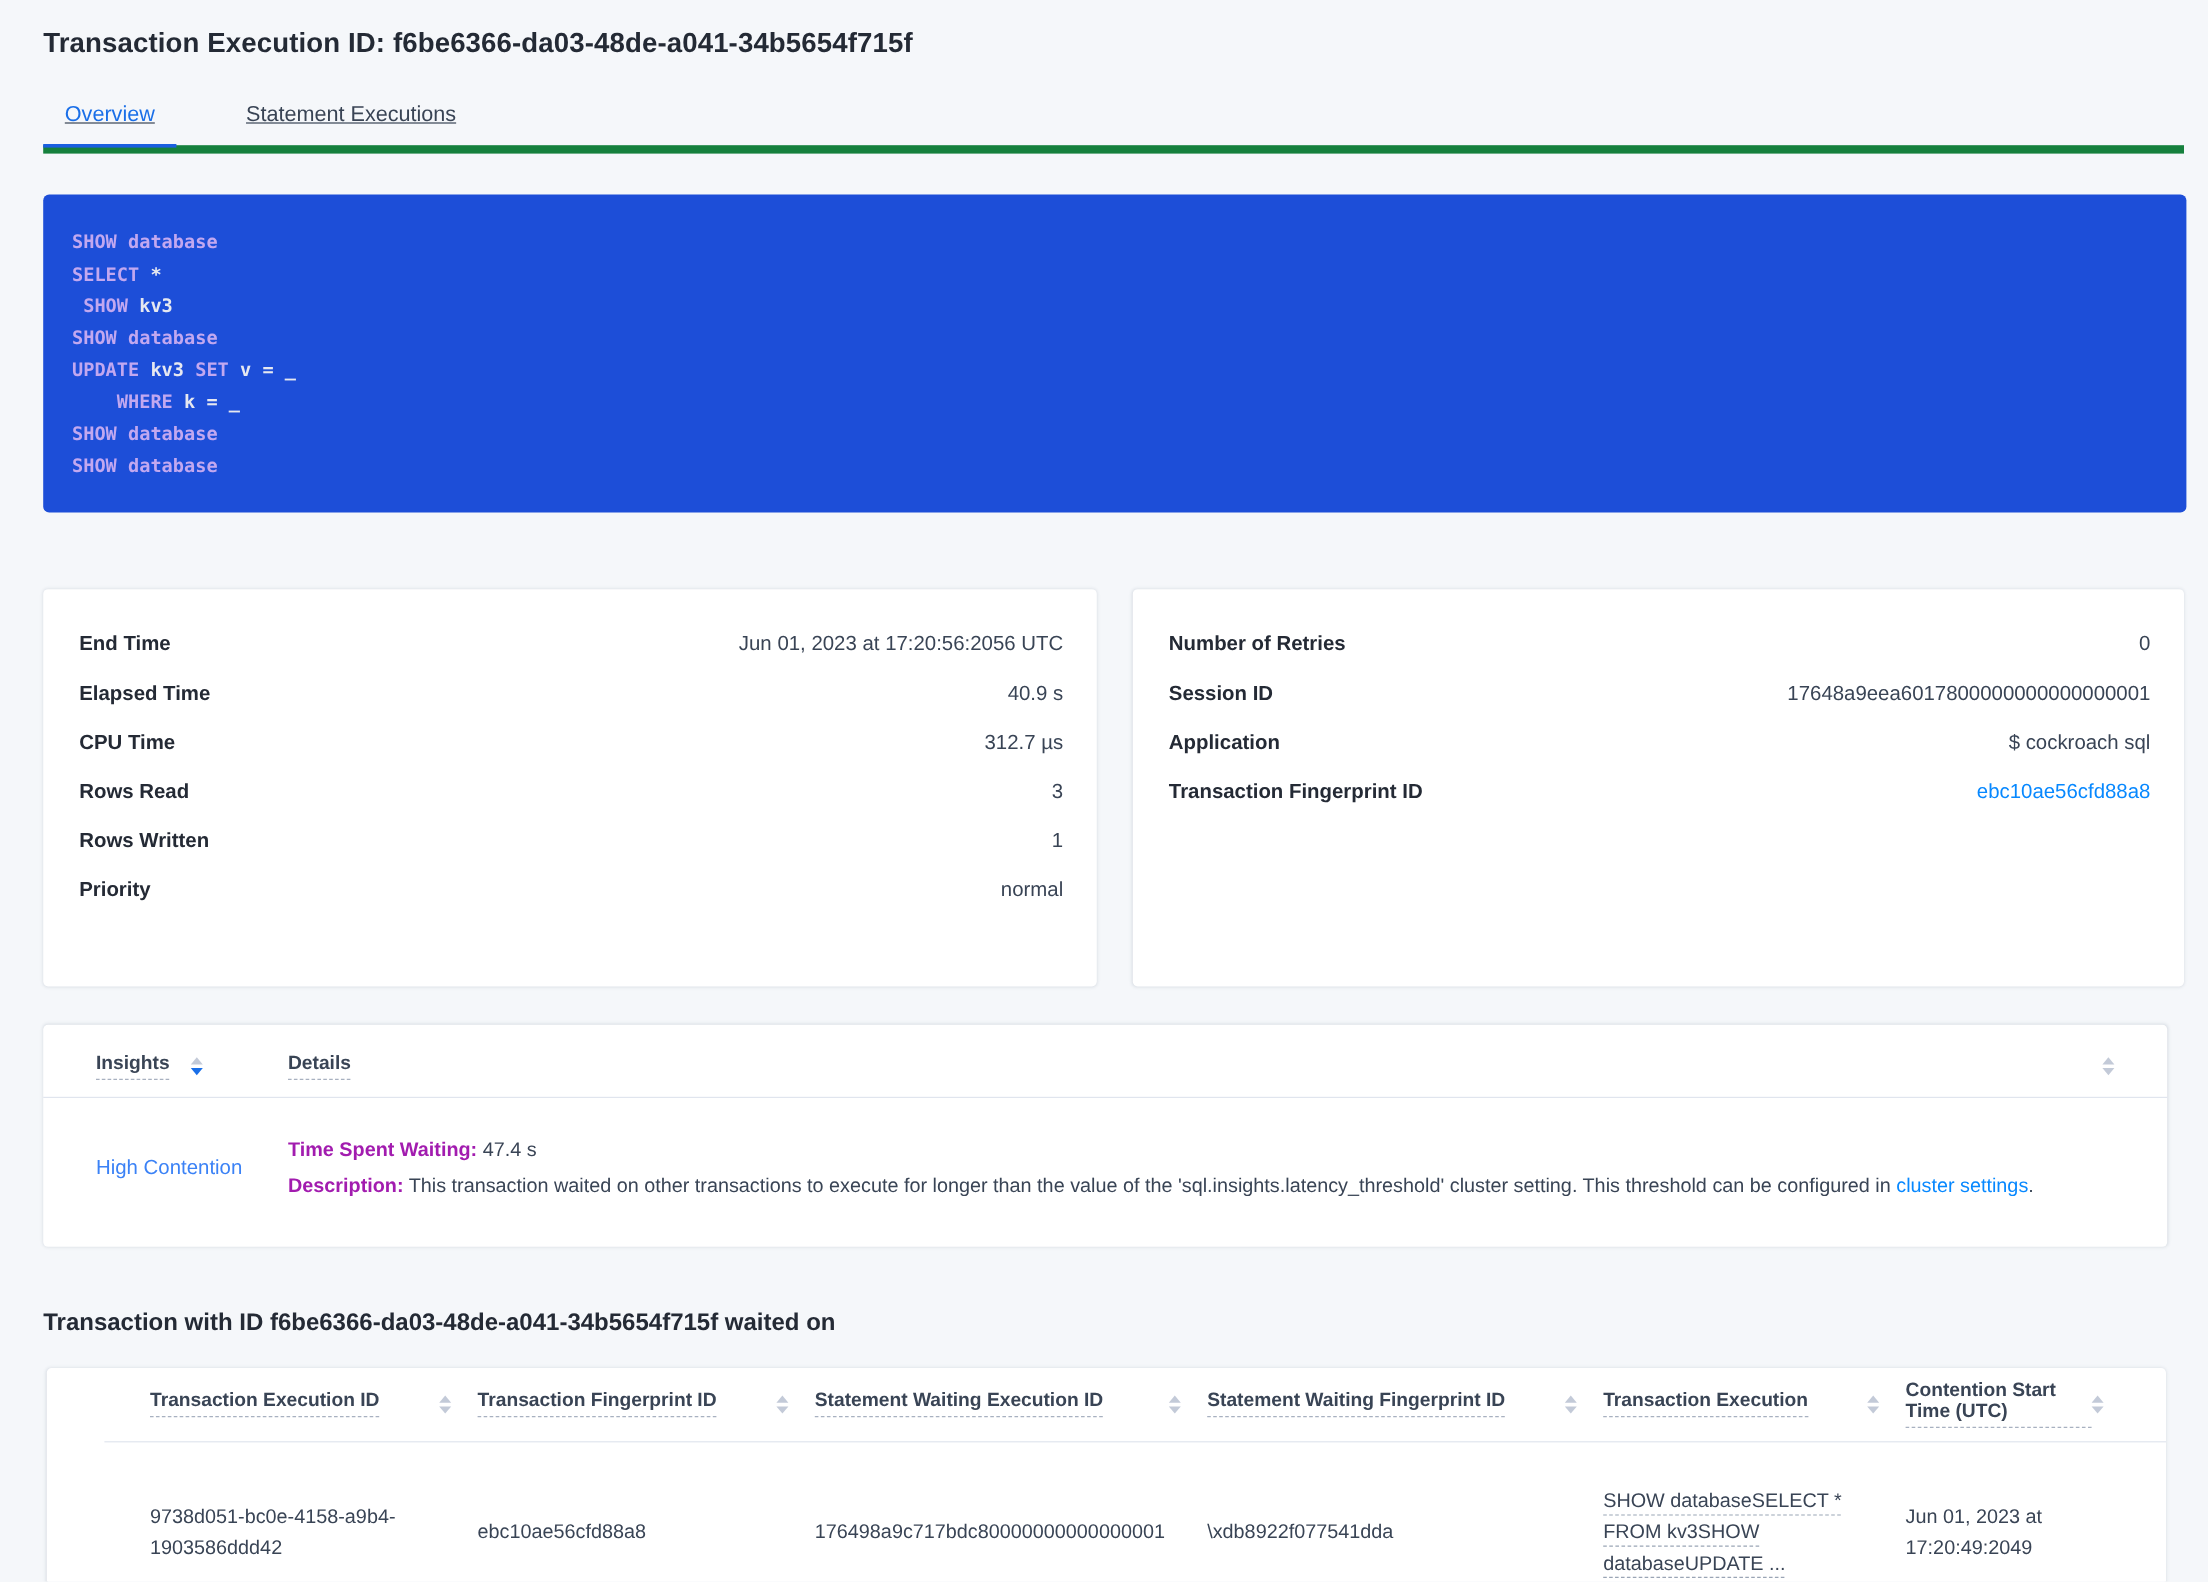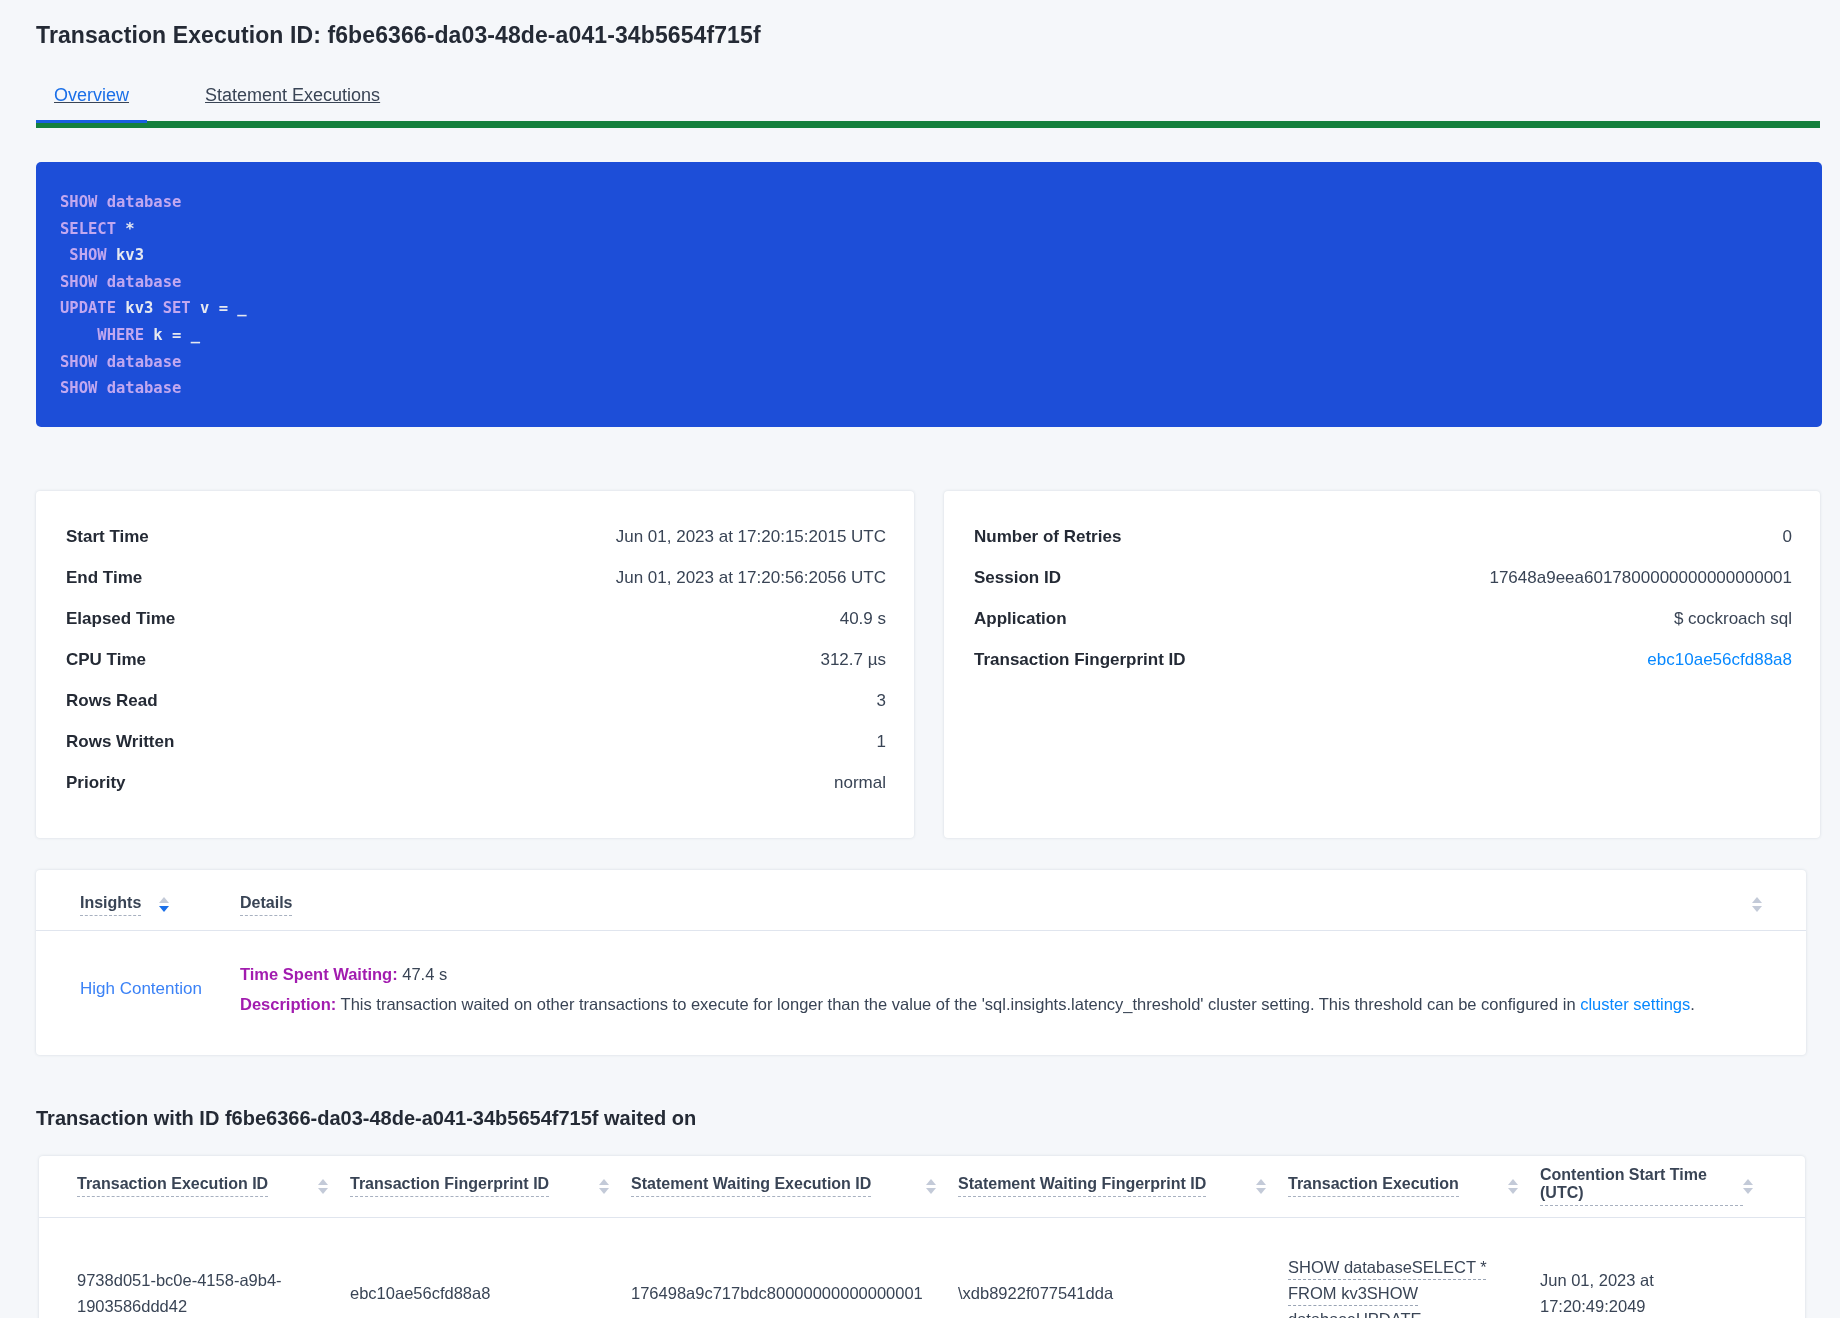--- a/index.html
+++ b/index.html
@@ -93,20 +93,21 @@
   
   .section-heading {
     margin-top:52px;
     font-size:20px; font-weight:bold; color:#242a35;
   }
   .table-card { margin-top:26px; width:1766px; margin-left:3px; }
   .grid-row {
     display:grid;
     grid-template-columns:273px 281px 327px 330px 252px 1fr;
     padding:0 30px 0 38px;
+    margin-left:48px;
   }
   .table-header { align-items:center; height:62px; border-bottom:1px solid #e0e5ee; }
   .th-cell { display:flex; align-items:center; padding-right:22px; }
   .th-cell .sort-icon { margin-left:auto; }
   .table-row { border-bottom:1px solid #e0e5ee; }
   .td-cell {
     font-size:16.5px; line-height:26px; color:#394455;
     padding:36px 34px 36px 0; align-self:center; word-break:break-word;
   }
   .stmt-link {
@@ -133,24 +134,20 @@
     <div class="code-line"><span class="kw">SHOW database</span></div>
     <div class="code-line"><span class="kw">UPDATE</span><span class="pl"> kv3 </span><span class="kw">SET</span><span class="pl"> v = _</span></div>
     <div class="code-line"><span class="pl">    </span><span class="kw">WHERE</span><span class="pl"> k = _</span></div>
     <div class="code-line"><span class="kw">SHOW database</span></div>
     <div class="code-line"><span class="kw">SHOW database</span></div>
   </div>
 
   <div class="cards-row">
 
     <div class="card summary-card">
-      <div class="kv-row">
-        <span class="kv-label">Start Time</span>
-        <span class="kv-value">Jun 01, 2023 at 17:20:15:2015 UTC</span>
-      </div>
       <div class="kv-row">
         <span class="kv-label">End Time</span>
         <span class="kv-value">Jun 01, 2023 at 17:20:56:2056 UTC</span>
       </div>
       <div class="kv-row">
         <span class="kv-label">Elapsed Time</span>
         <span class="kv-value">40.9 s</span>
       </div>
       <div class="kv-row">
         <span class="kv-label">CPU Time</span>

